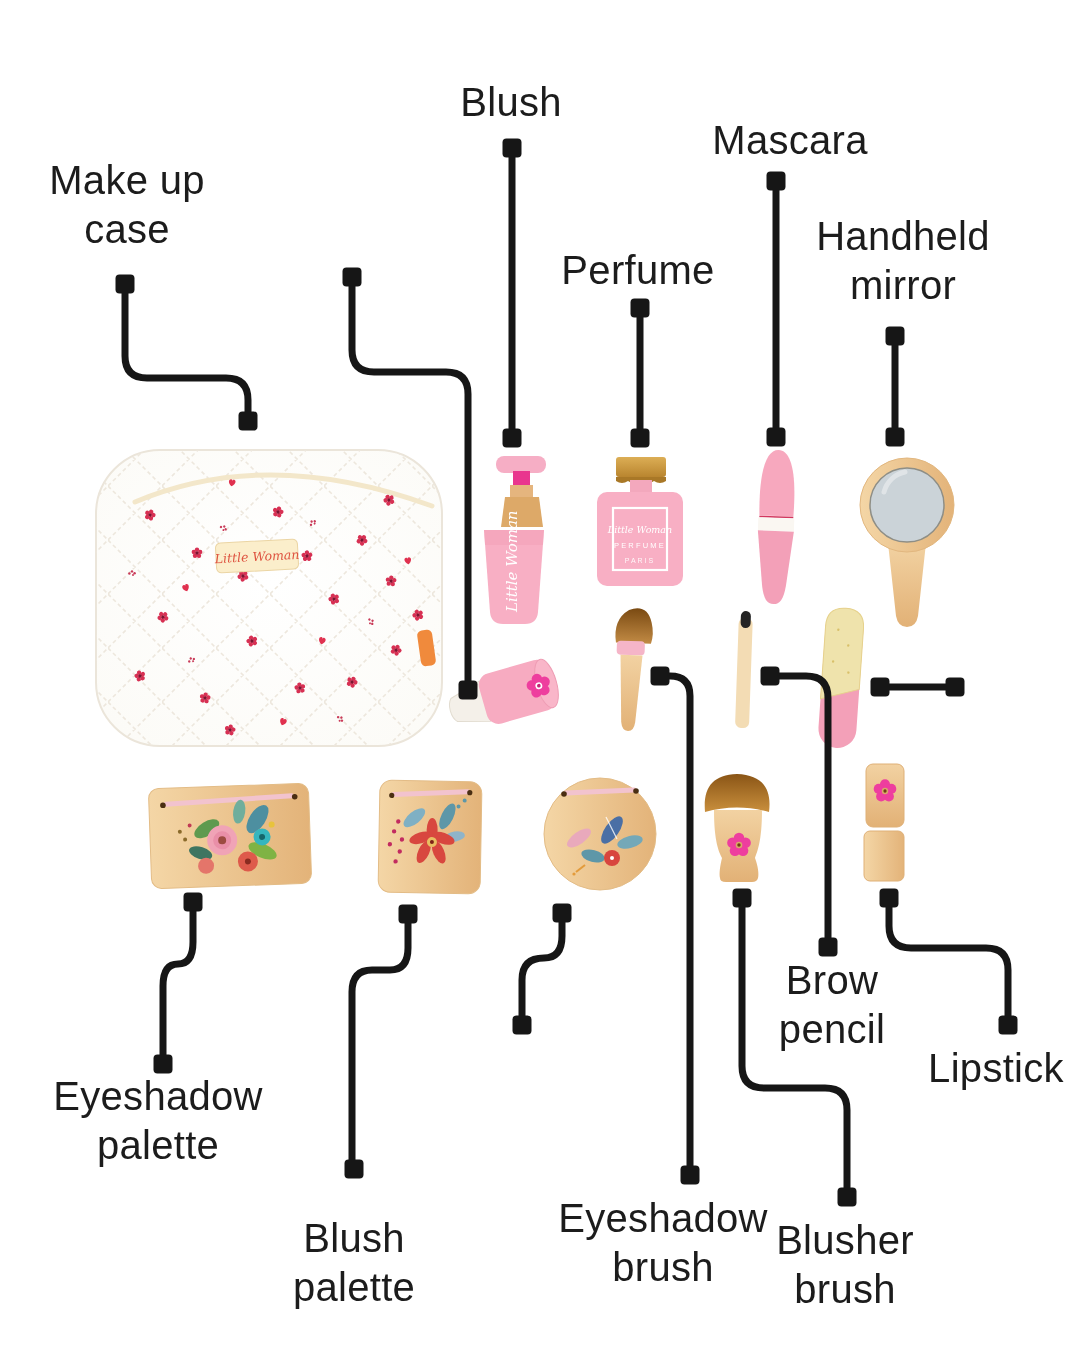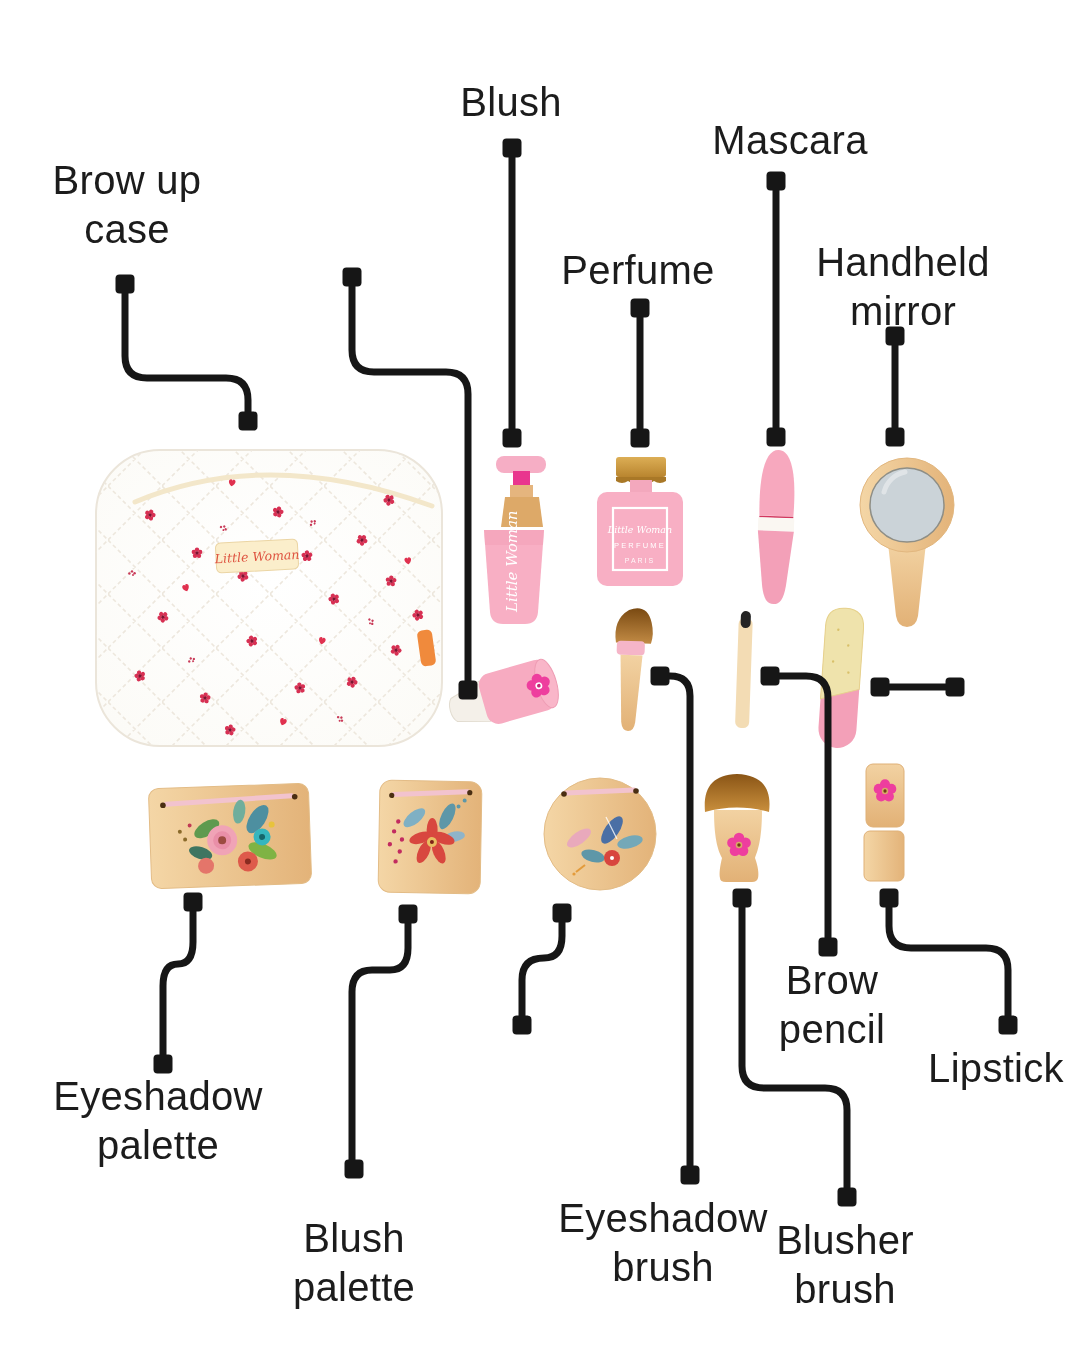--- a/index.html
+++ b/index.html
@@ -311,26 +311,26 @@
         <rect x="998.5" y="1015.5" width="19" height="19" rx="4"></rect>
     <rect x="183.5" y="892.5" width="19" height="19" rx="4"></rect>
         <rect x="153.5" y="1054.5" width="19" height="19" rx="4"></rect>
     <rect x="398.5" y="904.5" width="19" height="19" rx="4"></rect>
         <rect x="344.5" y="1159.5" width="19" height="19" rx="4"></rect>
     <rect x="552.5" y="903.5" width="19" height="19" rx="4"></rect>
         <rect x="512.5" y="1015.5" width="19" height="19" rx="4"></rect>
   </g>
 </svg>
 
-<div class="label" style="left:127px;top:156px">Brow up
+<div class="label" style="left:127px;top:156px">Make up
 case</div>
 <div class="label" style="left:511px;top:78px">Blush</div>
 <div class="label" style="left:638px;top:246px">Perfume</div>
 <div class="label" style="left:790px;top:116px">Mascara</div>
-<div class="label" style="left:903px;top:238px">Handheld
+<div class="label" style="left:903px;top:212px">Handheld
 mirror</div>
 <div class="label" style="left:158px;top:1072px">Eyeshadow
 palette</div>
 <div class="label" style="left:354px;top:1214px">Blush
 palette</div>
 <div class="label" style="left:663px;top:1194px">Eyeshadow
 brush</div>
 <div class="label" style="left:845px;top:1216px">Blusher
 brush</div>
 <div class="label" style="left:832px;top:956px">Brow

